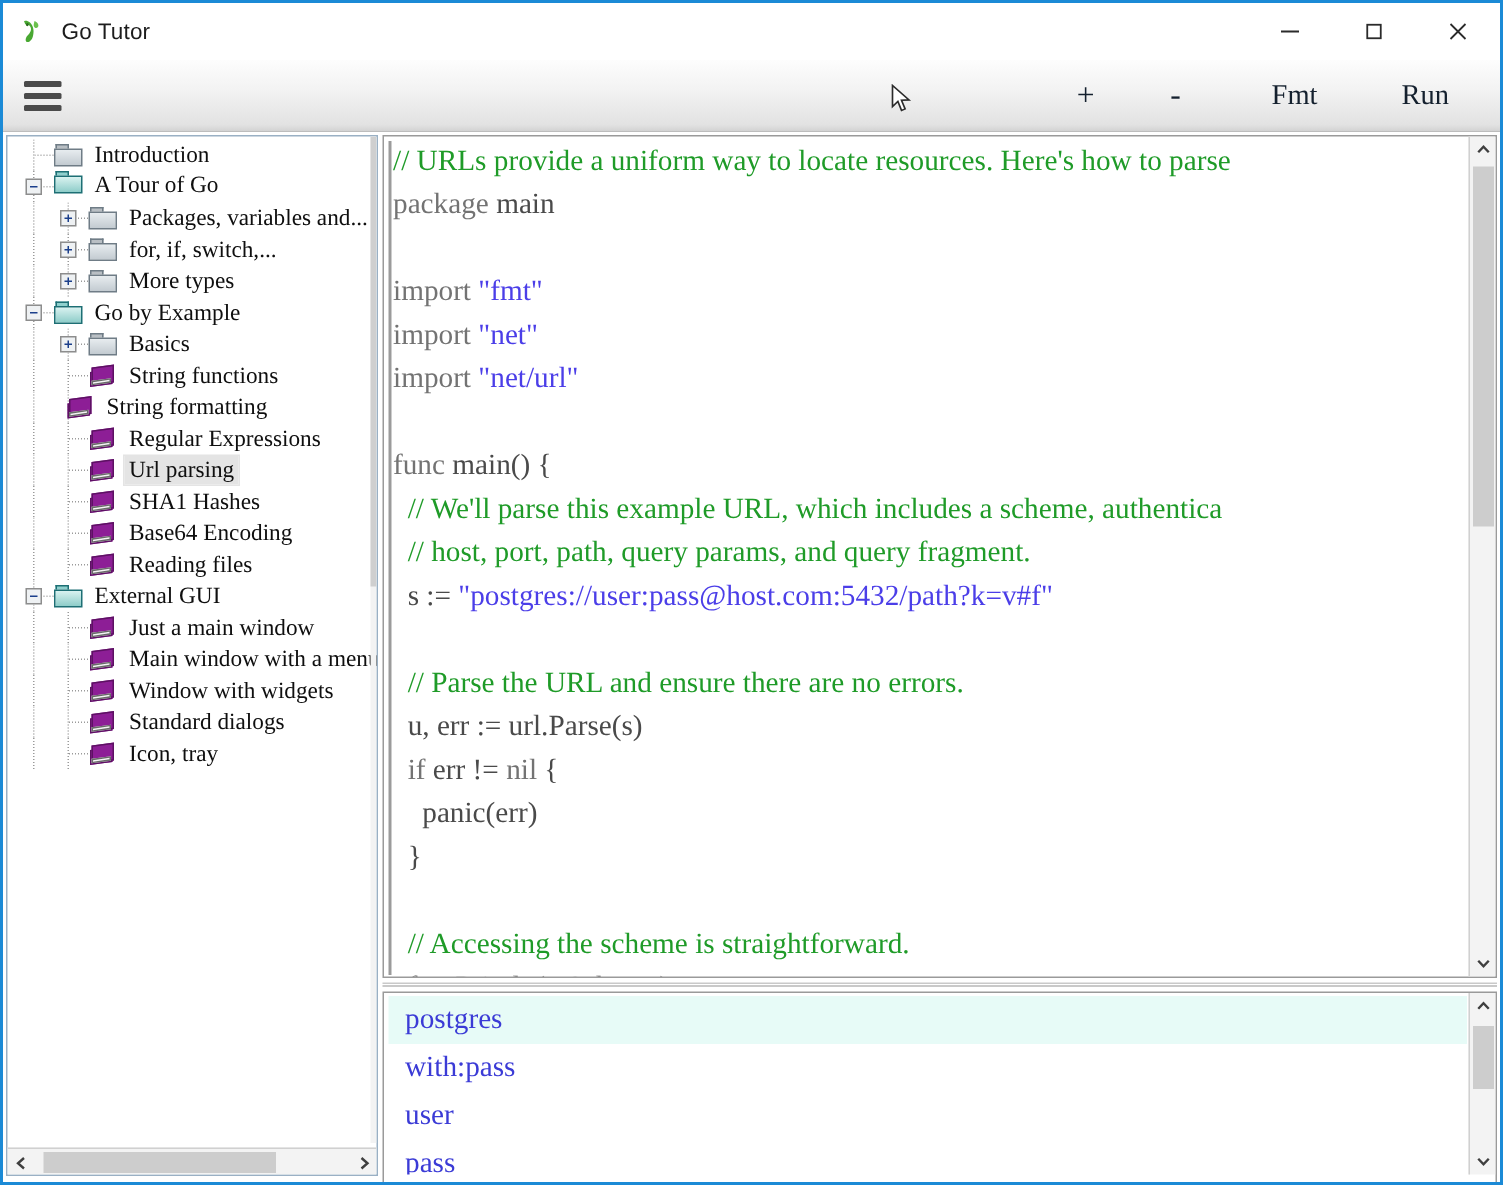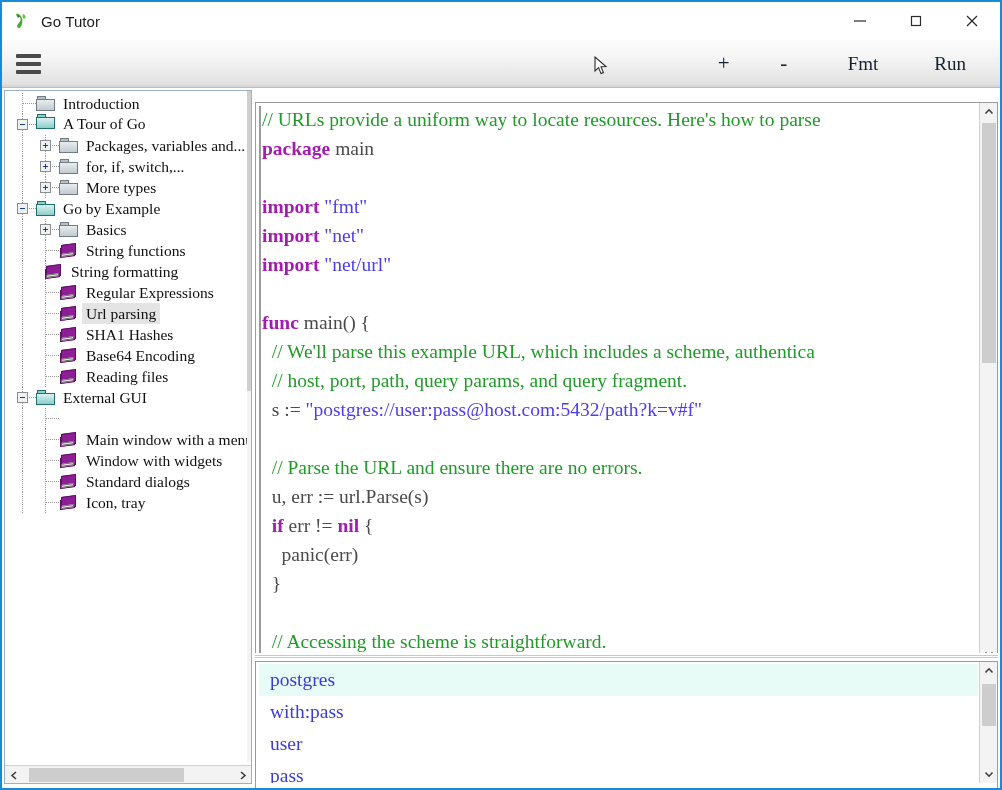--- a/index.html
+++ b/index.html
@@ -226,21 +226,20 @@
     position: absolute; left: 253px; top: 1px;
     width: 743px; height: 694px;
   }
   .code-pane {
     position: absolute; left: 0; top: 0;
     width: 743px; height: 562px;
     background: #ffffff;
     border: 1px solid #9a9a9a;
     box-sizing: border-box;
     overflow: hidden;
-    margin-top: 12px;
   }
   .code-inner {
     position: absolute; left: 0; top: 0;
     width: 722px; height: 560px;
     overflow: hidden;
     padding: 2px 0 0 3px;
     box-sizing: border-box;
   }
   .caret {
     position: absolute; left: 3px; top: 3px;
@@ -250,21 +249,21 @@
   .code {
     position: relative;
     font-family: "Liberation Serif", "DejaVu Serif", serif;
     font-size: 19.5px;
     line-height: 29px;
     white-space: pre;
     margin-left: 3px;
     color: #3c3c3c;
   }
   .code .cm { color: #1f9b28; }
-  .code .kw { color: #a21caf; font-weight: bold; }
+  .code .kw { color: #737373; }
   .code .st { color: #4b3ee8; }
   .code .id { color: #4a4a4a; }
   .code .pl { color: #333; }
 
   .splitter {
     position: absolute; left: 0; top: 563px;
     width: 743px; height: 8px;
     background: #ffffff;
   }
   .splitter .grip {
@@ -550,20 +549,28 @@
                   <div class="tab"></div>
                   <div class="body"></div>
                 </div>
                 <span class="lbl">External GUI</span>
               </div>
             </div>
             <div class="tnode">
               <div class="vline" style="left: 17px;"></div>
               <div class="vline" style="left: 40px;"></div>
               <div class="hline" style="left: 41px; top: 10px; width: 13px;"></div>
+              <div style="position: absolute; left: 54px; top: 0px; height: 21px; display: flex; align-items: center;">
+                <div class="ico-book">
+                  <div class="cover2"></div>
+                  <div class="cover"></div>
+                  <div class="pages"></div>
+                </div>
+                <span class="lbl">Just a main window</span>
+              </div>
             </div>
             <div class="tnode">
               <div class="vline" style="left: 17px;"></div>
               <div class="vline" style="left: 40px;"></div>
               <div class="hline" style="left: 41px; top: 10px; width: 13px;"></div>
               <div style="position: absolute; left: 54px; top: 0px; height: 21px; display: flex; align-items: center;">
                 <div class="ico-book">
                   <div class="cover2"></div>
                   <div class="cover"></div>
                   <div class="pages"></div>

